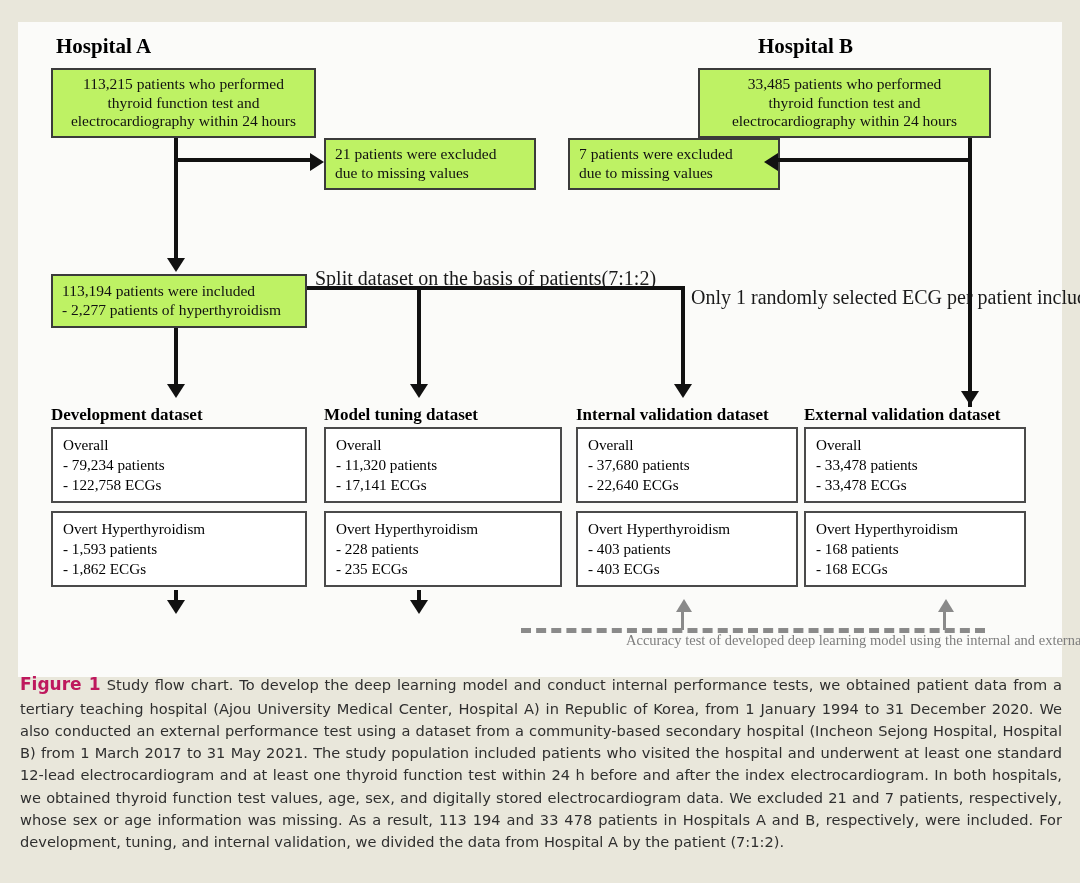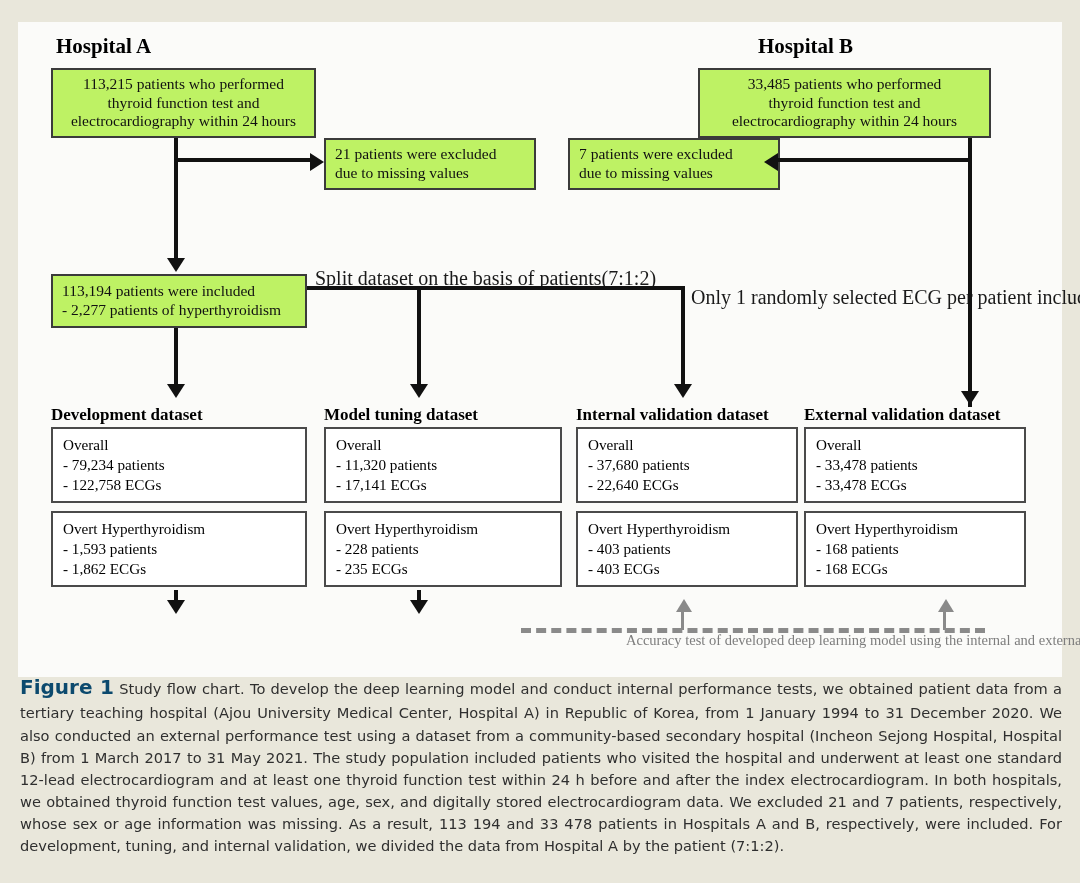--- a/index.html
+++ b/index.html
@@ -117,22 +117,22 @@
     position:absolute;left:20px;top:672px;width:1042px;
     font-family:"DejaVu Sans", sans-serif;
     font-size:14.6px;
     line-height:1.52;
     color:#2f2f2f;
     text-align:justify;
     text-justify:inter-word;
   }
   #caption .figlabel{
     font-weight:bold;
-    color:#0c4a6e;
-    font-size:20px;
+    color:#be185d;
+    font-size:17px;
   }
 </style>
 </head>
 <body>
 
 <div id="page">
 
   <div id="figure-panel">
     <div id="flow">
 

